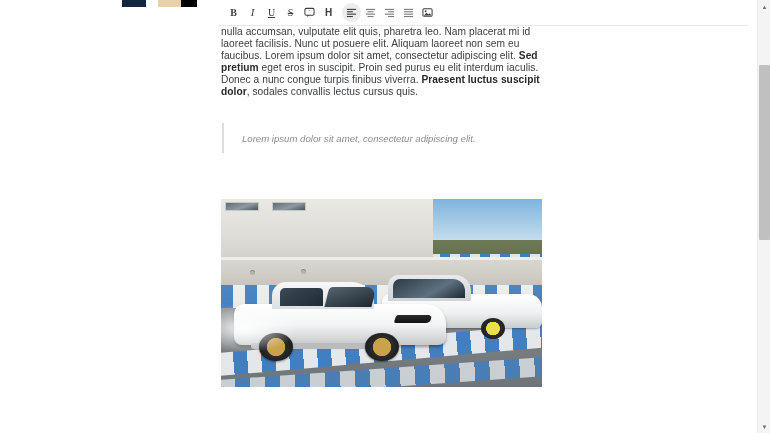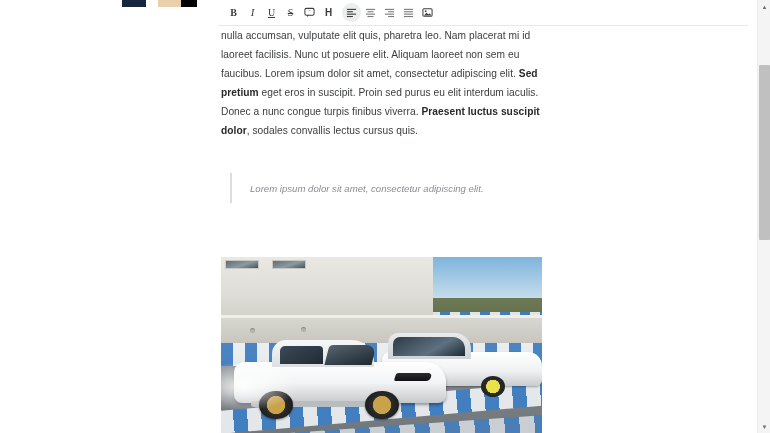--- a/index.html
+++ b/index.html
@@ -82,28 +82,28 @@
     left: 218px; top: 26px;
     width: 530px;
     padding: 0;
   }
   .doc p {
     margin: 0 16px 0 0;
     padding: 0 0 0 3px;
     width: 325px;
     color: #3a3c3e;
     font-size: 10.2px;
-    line-height: 19px;
+    line-height: 12px;
     letter-spacing: 0.05px;
   }
   .p-spacer { height: 21px; }
   .doc p b { font-weight: bold; color: #29292b; }
 
   blockquote {
-    margin: 12px;
+    margin: 4px;
     padding: 0 0 0 18px;
     border-left: 2px solid #dcdddf;
     width: 325px;
     min-height: 30px;
     display: flex;
     align-items: center;
   }
   blockquote span {
     font-style: italic;
     color: #8a8d91;

